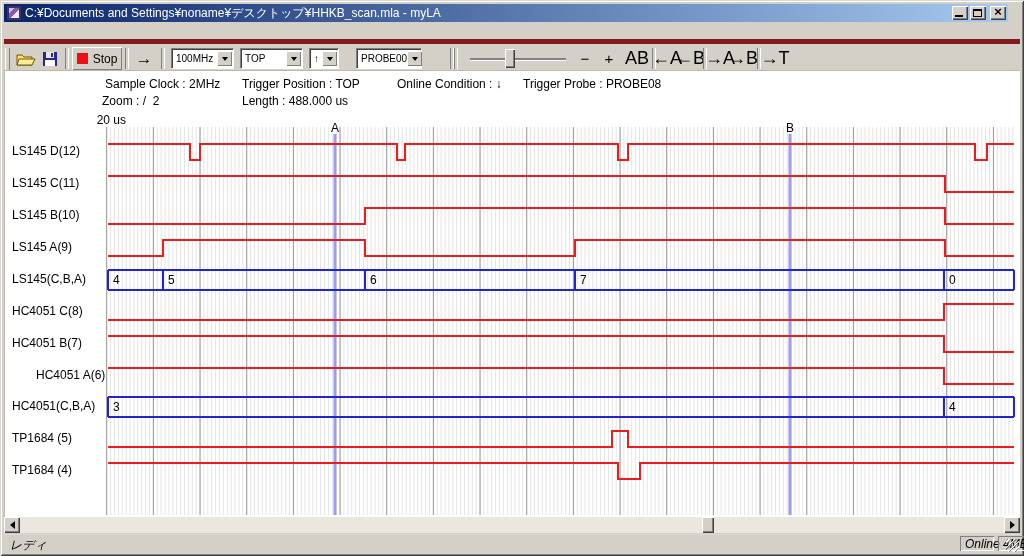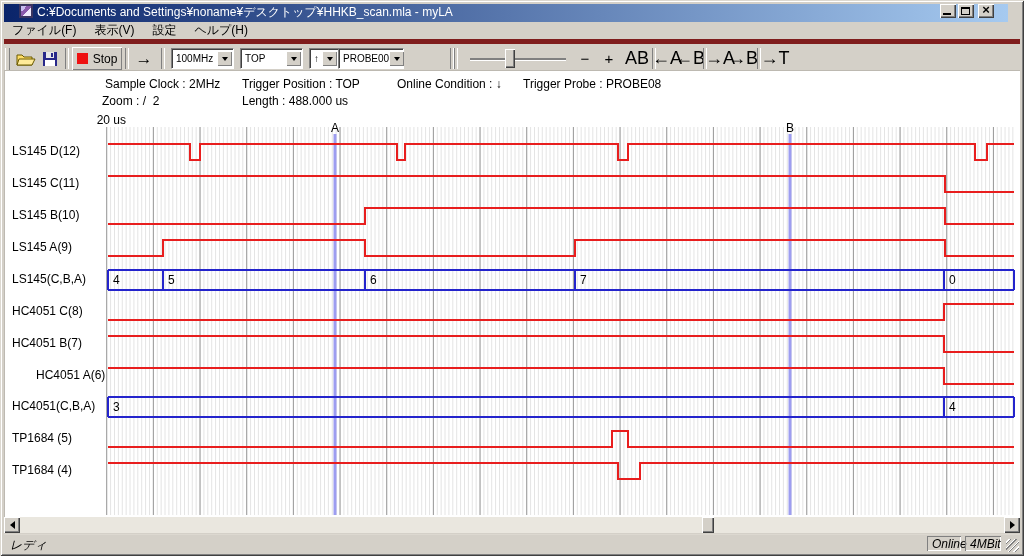--- a/index.html
+++ b/index.html
@@ -4,21 +4,21 @@
 <style>
   html,body{margin:0;padding:0;}
   body{width:1024px;height:556px;position:relative;overflow:hidden;
        font-family:"Liberation Sans",sans-serif;background:#d4d0c8;}
   .window{position:absolute;inset:0;background:#d4d0c8;
     box-shadow:inset 1px 1px 0 #dcd8d0,inset -1px -1px 0 #404040,
                inset 2px 2px 0 #ffffff,inset -2px -2px 0 #808080;}
   
   .titlebar{position:absolute;left:4px;top:4px;right:16px;height:18px;
     background:linear-gradient(to right,#0a246a,#a6caf0);
-    display:flex;align-items:flex-start;padding:0 14px;}
+    display:flex;align-items:center;padding:0 2px;}
   .app-icon{width:14px;height:14px;margin:0 4px 0 1px;flex:none;background:#3a3560;position:relative;}
   .app-icon::after{content:"";position:absolute;left:2px;top:2px;width:10px;height:10px;
     background:linear-gradient(135deg,#c8bcf0 0 30%,#8a5aac 30% 60%,#efe8fa 60%);}
   .title-text{color:#fff;font-size:12px;white-space:nowrap;overflow:hidden;flex:1;}
   .tb-btn{width:16px;height:14px;background:#d4d0c8;flex:none;margin-left:2px;position:relative;
     box-shadow:inset 1px 1px 0 #fff,inset -1px -1px 0 #404040,inset -2px -2px 0 #808080;}
   .tb-btn.gap{margin-left:4px;}
   .g-min::after{content:"";position:absolute;left:3px;right:5px;bottom:3px;height:2px;background:#000;}
   .g-max::after{content:"";position:absolute;left:3px;top:3px;right:4px;bottom:3px;
     border:1px solid #000;border-top-width:2px;}
@@ -69,45 +69,39 @@
   .sb-left{left:0;} .sb-right{right:0;}
   .tri-left{width:0;height:0;border:4px solid transparent;border-right:5px solid #000;margin-left:-4px;}
   .tri-right{width:0;height:0;border:4px solid transparent;border-left:5px solid #000;margin-right:-4px;}
   .sb-thumb{position:absolute;left:698px;top:0;width:12px;height:16px;background:#d4d0c8;
     box-shadow:inset 1px 1px 0 #fff,inset -1px -1px 0 #404040,inset -2px -2px 0 #808080;}
   
   .statusbar{position:absolute;left:4px;top:534px;width:1016px;height:18px;background:#d4d0c8;
     font-size:12px;border-top:1px solid #dcd8d0;font-style:italic;}
   .status-msg{position:absolute;left:6px;top:2px;}
   .status-panel{position:absolute;top:1px;height:15px;padding:0 5px;display:flex;align-items:center;
-    box-shadow:inset 1px 1px 0 #808080,inset -1px -1px 0 #fff;}
+    box-shadow:inset 1px 1px 0 #808080,inset -1px -1px 0 #fff;margin-left:33px;}
   .p-online{left:923px;width:24px;}
   .p-mem{left:961px;width:26px;}
   .resize-grip{position:absolute;right:1px;bottom:1px;width:13px;height:13px;
     background:repeating-linear-gradient(135deg,transparent 0 2px,#fff 2px 3px,#808080 3px 4px);}
 </style>
 </head>
 <body>
 
 <div class="window">
 
   <div class="titlebar">
     <div class="app-icon"></div>
     <span class="title-text">C:¥Documents and Settings¥noname¥デスクトップ¥HHKB_scan.mla - myLA</span>
     <div class="tb-btn g-min"></div>
     <div class="tb-btn g-max"></div>
     <div class="tb-btn g-close gap"></div>
   </div>
 
-  <div class="menubar">
-    <span class="menu-item">ファイル(F)</span>
-    <span class="menu-item">表示(V)</span>
-    <span class="menu-item">設定</span>
-    <span class="menu-item">ヘルプ(H)</span>
-  </div>
 
   <div class="toolbar">
     <div class="tb-grip" style="left:1px"></div>
 
     <div class="icon-btn" style="left:10px">
       <svg width="20" height="15" viewBox="0 0 20 15">
         <path d="M1 3 h5 l2 2 h8 v8 h-15 z" fill="#ffdd66" stroke="#6b5a00" stroke-width="1"></path>
         <path d="M3 7 h16 l-3 6 h-15 z" fill="#ffeb99" stroke="#6b5a00" stroke-width="1"></path>
       </svg>
     </div>
@@ -146,21 +140,21 @@
       <span class="combo-btn">
           <span class="tri-down"></span>
         </span>
     </div>
     <div class="combo" style="left:305px;width:30px">
       <span class="val">↑</span>
       <span class="combo-btn">
           <span class="tri-down"></span>
         </span>
     </div>
-    <div class="combo" style="left:334px;width:66px">
+    <div class="combo" style="left:352px;width:66px">
       <span class="val">PROBE00</span>
       <span class="combo-btn">
           <span class="tri-down"></span>
         </span>
     </div>
 
     <div class="tb-sep" style="left:446px"></div>
     <div class="tb-sep" style="left:450px"></div>
 
     <div class="slider">

